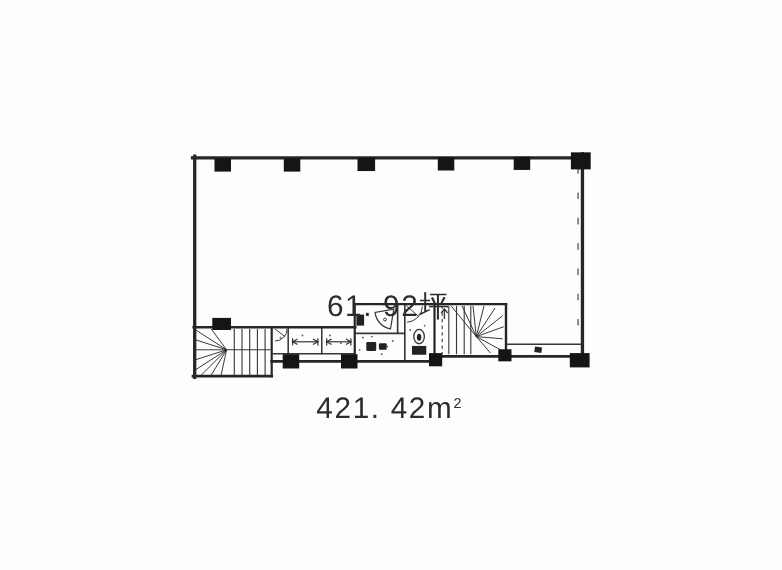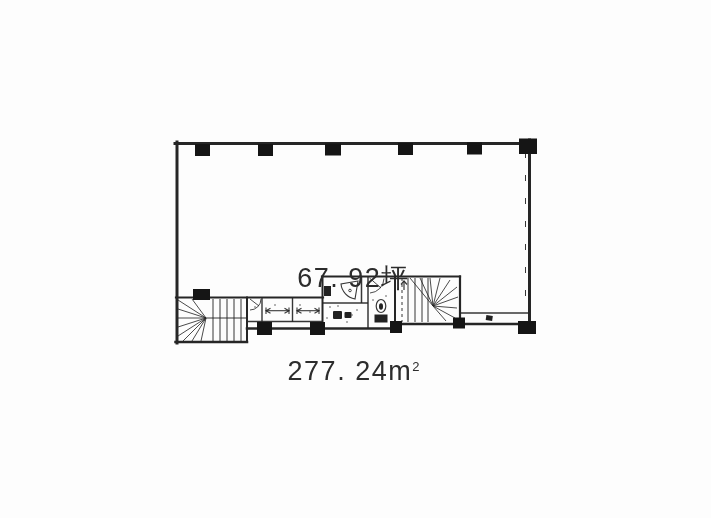--- a/index.html
+++ b/index.html
@@ -206,17 +206,17 @@
       <rect class="cf" x="193" y="289" width="17" height="11"></rect>
       <rect class="cf" x="257" y="322" width="15" height="13"></rect>
       <rect class="cf" x="310" y="322" width="15" height="13"></rect>
       <rect class="cf" x="390" y="321" width="12" height="12"></rect>
       <rect class="cf" x="453" y="317.5" width="12" height="11"></rect>
       <rect class="cf" x="518" y="321" width="18" height="13"></rect>
     </g>
   </svg>
 
   <div class="area-label">
-    <div class="tsubo-line">67. 92坪</div>
-    <div class="sqm-line"><span>277. 24</span><span>m</span><sup>2</sup></div>
+    <div class="tsubo-line">61. 92坪</div>
+    <div class="sqm-line"><span>421. 42</span><span>m</span><sup>2</sup></div>
   </div>
 
 </div>
 
 </body></html>

